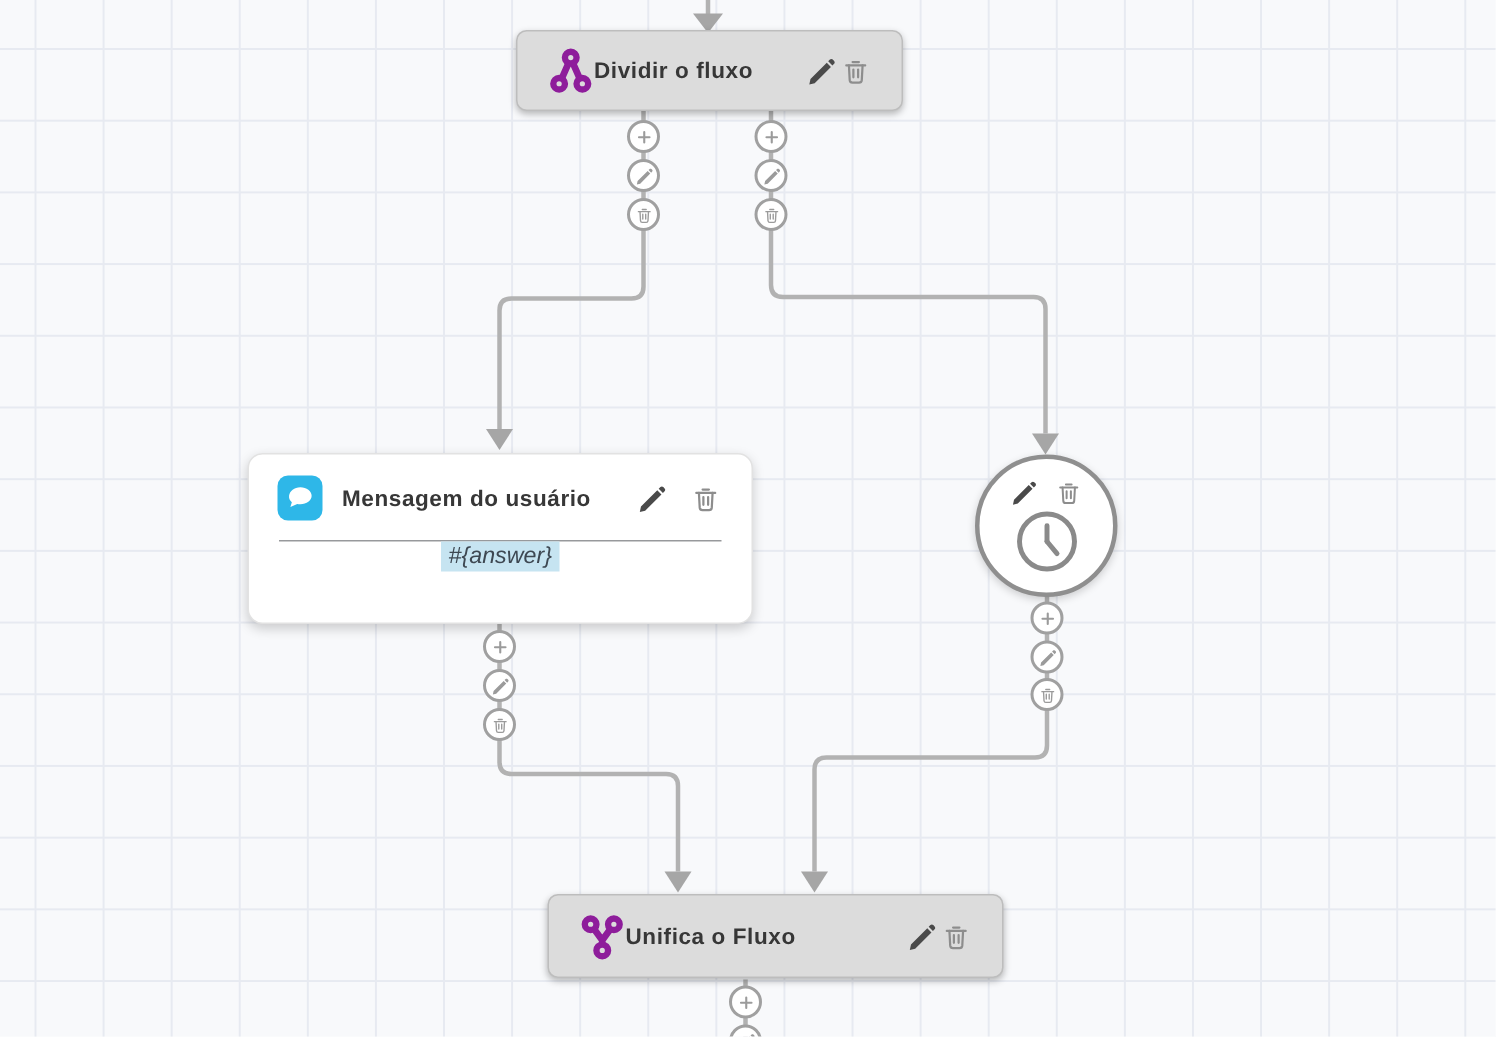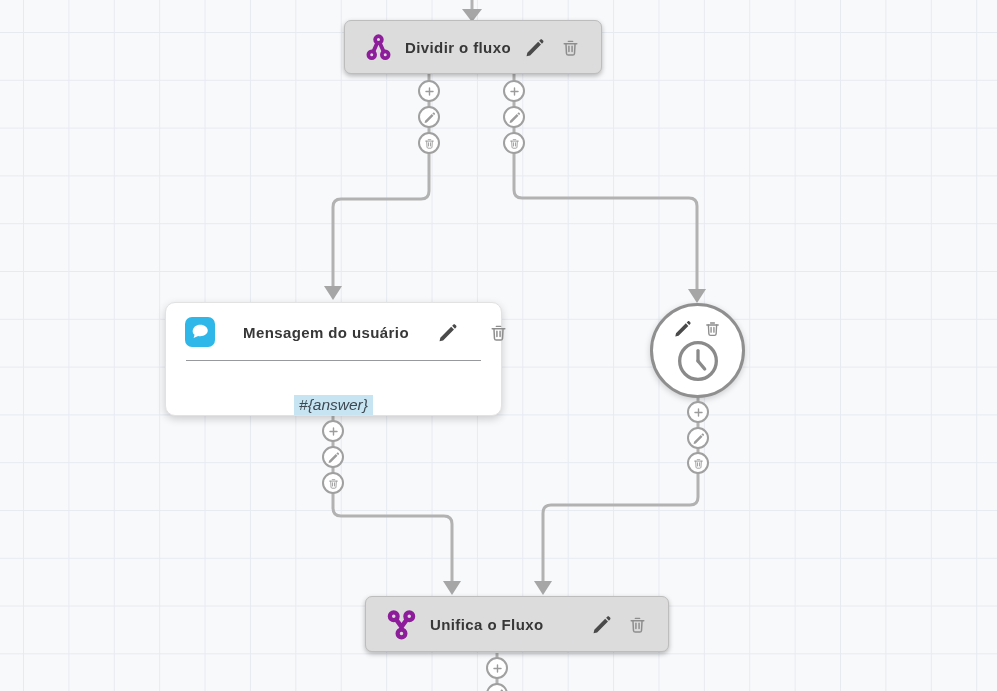--- a/index.html
+++ b/index.html
@@ -15,44 +15,44 @@
   }
   .wires{position:absolute;left:0;top:0;width:997px;height:691px;}
   .wire{fill:none;stroke:var(--connector);stroke-width:3;}
   .arrowhead{fill:var(--arrow);stroke:none;}
 
   .node{position:absolute;display:flex;align-items:center;box-sizing:border-box;}
   .gray-node{
     background:var(--node_gray);
     border:1px solid #bdbdbd;border-radius:7px;
     box-shadow:0 2px 5px rgba(0,0,0,.28);
-    padding:16px 20px;gap:13px;cursor:pointer;
+    padding:16px 20px;cursor:pointer;
   }
   .node-title{font-weight:bold;font-size:15px;letter-spacing:.4px;color:#373737;white-space:nowrap;flex:1;}
   .node-icon{display:flex;align-items:center;justify-content:center;}
   .node-icon svg{display:block;width:100%;height:100%;}
   .purple-icon{color:var(--purple);width:31px;height:31px;}
   .gray-node .hole{fill:var(--node_gray);}
   .hdr-btn{width:21px;height:21px;cursor:pointer;flex:none;}
   .hdr-btn svg{display:block;width:100%;height:100%;}
   .hdr-btn.edit{color:#4a4a4a;}
   .hdr-btn.del{color:#8d8d8d;margin-left:2px;}
 
   .msg-node{
     left:165px;top:302px;width:337px;height:114px;
     background:#ffffff;border:1px solid #e2e2e2;border-radius:10px;
     box-shadow:0 3px 8px rgba(0,0,0,.18);
     flex-direction:column;align-items:stretch;padding:0;cursor:pointer;
   }
-  .msg-header{display:flex;align-items:center;gap:28px;padding:14px 20px 13px 19px;}
+  .msg-header{display:flex;align-items:center;gap:13px;padding:14px 20px 13px 19px;}
   .chat-icon{width:30px;height:30px;border-radius:7px;background:var(--blue);
     display:flex;align-items:center;justify-content:center;flex:none;}
   .chat-icon svg{width:24px;height:24px;display:block;}
   .divider{height:1px;background:#97999c;margin:0 20px;}
-  .msg-body{flex:1;display:flex;align-items:flex-end;justify-content:center;
+  .msg-body{flex:1;display:flex;align-items:flex-start;justify-content:center;
     font-style:italic;font-size:15.5px;color:#3e4852;}
   .msg-body .hl{background:var(--highlight);padding:1px 5px;}
 
   .circle-node{
     position:absolute;left:650px;top:303px;width:95px;height:95px;border-radius:50%;
     background:#fff;border:3.5px solid #8f8f8f;box-sizing:border-box;
     box-shadow:0 2px 6px rgba(0,0,0,.18);
     display:flex;flex-direction:column;align-items:center;justify-content:center;
     gap:1px;cursor:pointer;
   }

